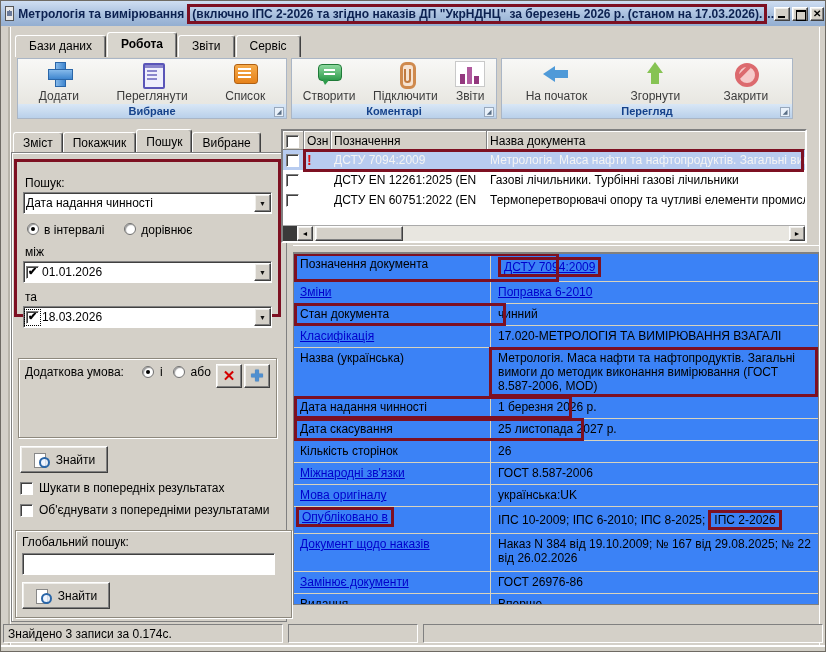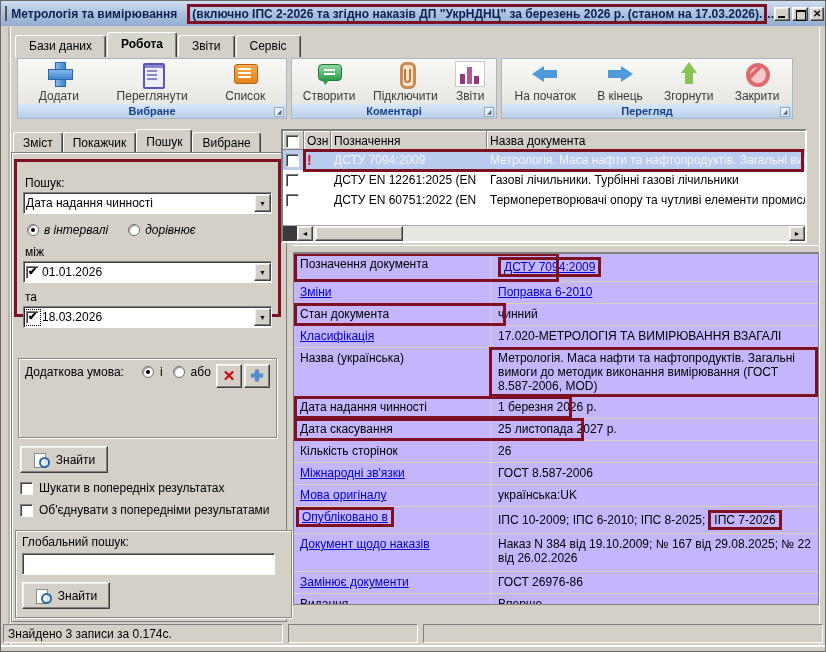--- a/index.html
+++ b/index.html
@@ -9,21 +9,21 @@
     background:#d4d0c8; border:1px solid #6e6a63;
     font-family:"Liberation Sans", sans-serif; font-size:12px; color:#000;
   }
   
   .titlebar{position:absolute;left:0;top:0;width:826px;height:25px;
     background:linear-gradient(180deg,#cfdef2 0%,#a9c0de 55%,#93aed1 100%);
     display:flex;align-items:center;padding:0 3px;white-space:nowrap;overflow:hidden;}
   .app-icon{width:15px;height:15px;margin:0 4px 0 1px;background:#e8e8e8;border:1px solid #555;
     background-image:radial-gradient(circle at 50% 50%, #6a7a9a 0 3px, transparent 3px);}
   .title-text{font-weight:bold;color:#0c2150;font-size:12px;}
-  .title-hl{border:3px solid #7d1022;padding:0 2px;margin-left:10px;}
+  .title-hl{border:3px solid #7d1022;padding:0 2px;margin-left:3px;}
   .wbtns{margin-left:auto;display:flex;gap:2px;}
   .wbtn{width:16px;height:14px;background:#d4d0c8;position:relative;
     border-top:1px solid #fff;border-left:1px solid #fff;border-right:1px solid #404040;border-bottom:1px solid #404040;
     box-shadow:inset -1px -1px 0 #808080,inset 1px 1px 0 #f0efec;}
   .wbtn-min::after{content:"";position:absolute;left:3px;bottom:2px;width:7px;height:2px;background:#000;}
   .wbtn-max::after{content:"";position:absolute;left:3px;top:2px;width:8px;height:8px;border:1px solid #000;border-top-width:2px;}
   .wbtn-close{width:14px;}
   .wbtn-close::after{content:"✕";position:absolute;left:2px;top:0px;font-size:10px;font-weight:bold;}
   
   .rtabs{position:absolute;left:14px;top:31px;height:25px;display:flex;align-items:flex-end;}
@@ -84,21 +84,21 @@
   a.lnk{color:#0000cc;text-decoration:underline;cursor:pointer;}
   
   .ltabs{position:absolute;left:12px;top:128px;display:flex;align-items:flex-end;height:24px;}
   .ltab{height:21px;padding:3px 9px 0;background:#d4d0c8;border-top:1px solid #fff;border-left:1px solid #fff;border-right:1px solid #404040;
     border-radius:3px 3px 0 0;box-shadow:inset -1px 0 0 #808080;}
   .ltab.active{font-weight:normal;height:24px;padding-top:5px;}
   .left-body{position:absolute;left:10px;top:151px;width:276px;height:470px;background:#d4d0c8;
     border:1px solid #808080;box-shadow:inset 1px 1px 0 #fff;}
   .searchbox{position:absolute;left:2px;top:6px;width:267px;height:158px;padding:12px 6px;}
   .flabel{margin:2px 0 2px 2px;}
-  .row-radios{display:flex;align-items:center;gap:5px;margin:9px 0 0 4px;font-style:italic;}
+  .row-radios{display:flex;align-items:flex-start;gap:5px;margin:9px 0 0 4px;}
   .gap-r{width:10px;}
   .xgroup{position:absolute;left:6px;top:205px;width:259px;height:80px;background:#d4d0c8;padding:6px;}
   .xgroup-head{display:flex;align-items:center;gap:6px;}
   .sqbtn{width:26px;height:24px;display:flex;align-items:center;justify-content:center;font-weight:bold;}
   .x-red{color:#d40000;font-size:15px;}
   .plus-blue{color:#4f8fd0;font-size:15px;text-shadow:0 0 1px #2a66a8;}
   .findbtn{position:absolute;left:8px;top:293px;width:88px;height:27px;display:flex;align-items:center;justify-content:center;gap:7px;}
   .ic-find{width:16px;height:16px;position:relative;}
   .ic-find::before{content:"";position:absolute;left:1px;top:1px;width:10px;height:13px;background:#fff;border:1px solid #888;}
   .ic-find::after{content:"";position:absolute;left:6px;top:5px;width:7px;height:7px;border:2px solid #2a66a8;border-radius:50%;background:rgba(235,243,255,.8);}
@@ -117,21 +117,21 @@
   .td{flex:none;overflow:hidden;padding:0 3px;height:100%;display:flex;align-items:center;}
   .flagmark{color:#e01010;font-weight:bold;font-size:14px;}
   .rowbox{position:absolute;left:20px;right:1px;top:-1px;bottom:-2px;border:3px solid #7d1022;pointer-events:none;}
   .hscroll{position:absolute;left:0;right:0;bottom:0;height:16px;background:#e8e6e0;display:flex;border-top:1px solid #aaa;}
   .corner{width:14px;height:100%;background:#3a3a3a;flex:none;}
   .sarrow{width:16px;height:100%;font-size:7px;display:flex;align-items:center;justify-content:center;flex:none;}
   .sthumb{width:88px;height:100%;flex:none;margin-left:2px;}
   .strack{flex:1;}
   
   .splitter{position:absolute;left:292px;top:244px;width:526px;height:8px;background:#d4d0c8;border-top:1px solid #fff;border-bottom:1px solid #808080;}
-  .details{position:absolute;left:292px;top:252px;width:526px;height:352px;background:#c4b5fd;border:1px solid #808080;overflow:hidden;}
+  .details{position:absolute;left:292px;top:252px;width:526px;height:352px;background:#3b82f6;border:1px solid #808080;overflow:hidden;}
   .drow{display:flex;border-bottom:1px solid #d8d3bd;position:relative;min-height:22px;}
   .dlabel{width:197px;flex:none;padding:3px 6px;border-right:1px solid #d8d3bd;}
   .dvalue{flex:1;padding:3px 7px;}
   .dbox{position:absolute;left:0;top:-1px;bottom:-1px;border:3px solid #7d1022;pointer-events:none;}
   .seg-boxed{border:3px solid #7d1022;padding:0 3px;margin-left:3px;display:inline-block;}
   .lbl-boxed{border:3px solid #7d1022;padding:0 3px;margin:-3px 0 0 -4px;display:inline-block;}
   .val-boxed{border:3px solid #7d1022;padding:0 3px;display:inline-block;}
   .valcell-boxed{position:absolute;left:195px;right:0;top:-1px;bottom:-1px;border:3px solid #7d1022;pointer-events:none;}
   
   .scell{position:absolute;top:623px;height:19px;background:#d4d0c8;padding:2px 4px;white-space:nowrap;overflow:hidden;
@@ -199,24 +199,20 @@
         </div>
         <div class="rcap">Коментарі<span class="launcher">◢</span></div>
       </div>
       <div class="rgroup" style="left: 500px; width: 292px;">
         <div class="rbtns">
           <div class="rbtn">
             <span class="icon ic-arrow-left"></span>
             <span>На початок</span>
           </div>
           <div class="rbtn">
-            <span class="icon ic-arrow-right"></span>
-            <span>В кінець</span>
-          </div>
-          <div class="rbtn">
             <span class="icon ic-arrow-up"></span>
             <span>Згорнути</span>
           </div>
           <div class="rbtn">
             <span class="icon ic-cancel"></span>
             <span>Закрити</span>
           </div>
         </div>
         <div class="rcap">Перегляд<span class="launcher">◢</span></div>
       </div>
@@ -387,21 +383,21 @@
       <div class="drow">
         <div class="dlabel"><a class="lnk">Міжнародні зв'язки</a></div>
         <div class="dvalue"><span>ГОСТ 8.587-2006</span></div>
       </div>
       <div class="drow">
         <div class="dlabel"><a class="lnk">Мова оригіналу</a></div>
         <div class="dvalue"><span>українська:UK</span></div>
       </div>
       <div class="drow">
         <div class="dlabel"><span class="lbl-boxed"><a class="lnk">Опубліковано в</a></span></div>
-        <div class="dvalue"><span>ІПС 10-2009; ІПС 6-2010; ІПС 8-2025;</span><span class="seg-boxed">ІПС 7-2026</span></div>
+        <div class="dvalue"><span>ІПС 10-2009; ІПС 6-2010; ІПС 8-2025;</span><span class="seg-boxed">ІПС 2-2026</span></div>
       </div>
       <div class="drow" style="min-height: 38px;">
         <div class="dlabel"><a class="lnk">Документ щодо наказів</a></div>
         <div class="dvalue"><span>Наказ N 384 від 19.10.2009; № 167 від 29.08.2025; № 22 від 26.02.2026</span></div>
       </div>
       <div class="drow">
         <div class="dlabel"><a class="lnk">Замінює документи</a></div>
         <div class="dvalue"><span>ГОСТ 26976-86</span></div>
       </div>
       <div class="drow">

